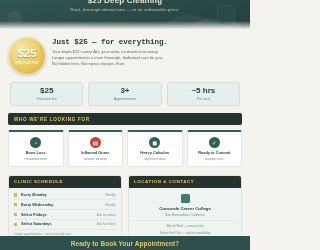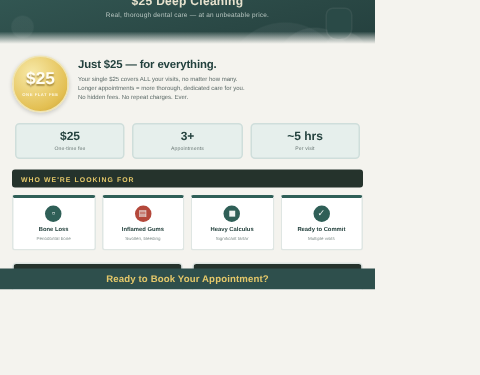--- a/index.html
+++ b/index.html
@@ -2,21 +2,21 @@
 <html><head>
 <meta charset="utf-8">
 <style>
   * { box-sizing: border-box; margin: 0; padding: 0; }
   html, body {
     width: 250px; height: 250px;
     overflow: hidden;
     font-family: "Liberation Sans", sans-serif;
     background: #f4f3ee;
   }
-  #page { position: relative; width: 250px; height: 193px; overflow: hidden; }
+  #page { position: relative; width: 250px; height: 250px; overflow: hidden; }
 
   
   .hero {
     position: relative;
     height: 30px;
     background: #2e4f4c;
     overflow: hidden;
   }
   .hero-swoosh {
     position: absolute; inset: 0;
@@ -83,20 +83,21 @@
     letter-spacing: .35px;
     color: #fdf7e2;
     margin-top: 1.5px;
   }
   .offer-text { flex: 1 1 auto; padding-top: 2px; min-width: 0; }
   .offer-head {
     font-size: 7.6px; font-weight: bold;
     color: #22403d;
     letter-spacing: -.1px;
     margin-bottom: 2.5px;
+    font-family: Liberation Mono, monospace;
   }
   .offer-line {
     font-size: 4px; color: #5d6b68;
     line-height: 1.5;
     white-space: nowrap; overflow: hidden;
   }
 
   
   .stats {
     display: flex; gap: 5px;

